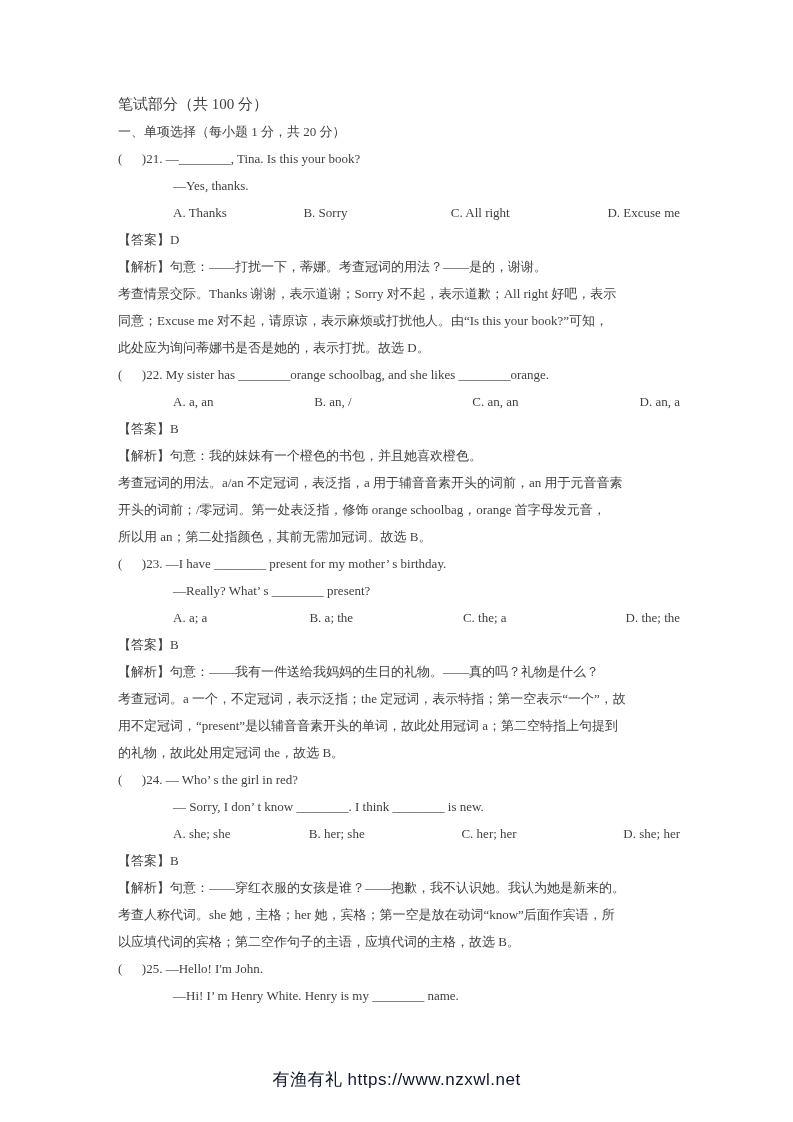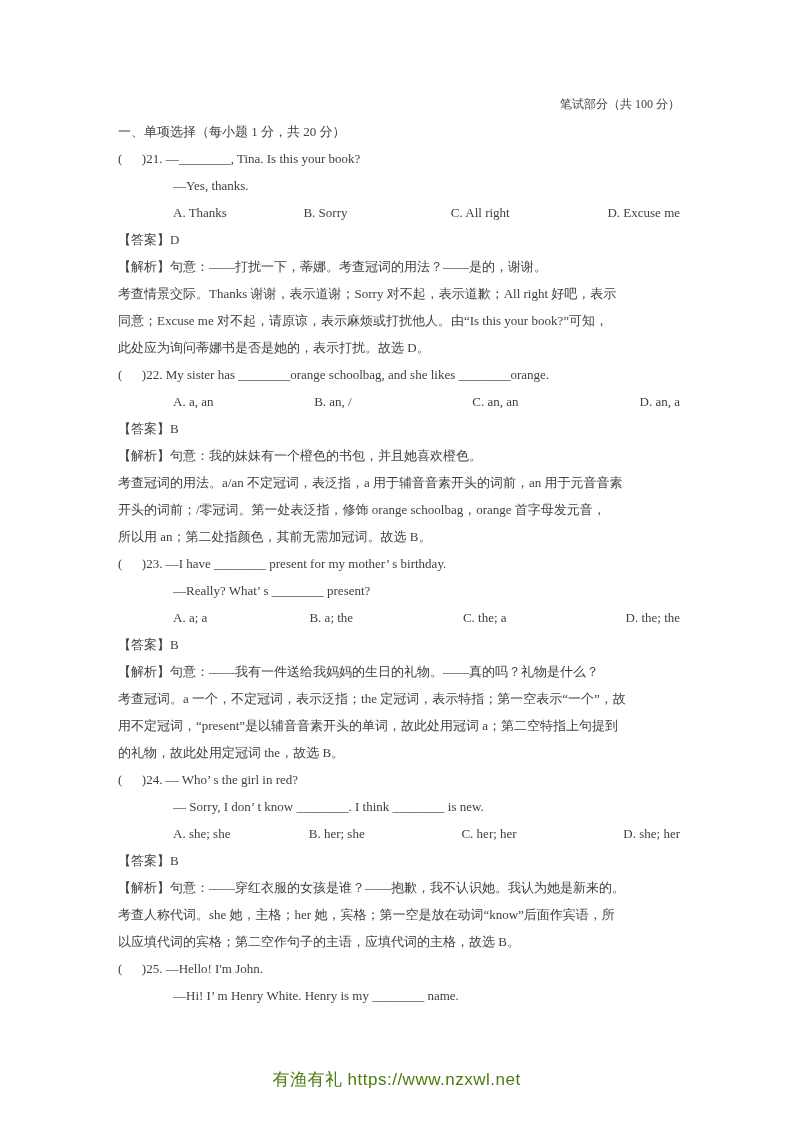--- a/index.html
+++ b/index.html
@@ -22,22 +22,22 @@
     top: 91px;
     width: 562px;
   }
   .line {
     height: 27px;
     line-height: 27px;
     font-size: 13px;
     white-space: pre;
   }
   .line.center {
-    text-align: right;
-    font-size: 12px;
+    text-align: left;
+    font-size: 15px;
   }
   .line.indent {
     padding-left: 55px;
   }
   .options-row {
     padding-left: 55px;
     display: flex;
   }
   .opt {
     display: inline-block;
@@ -50,21 +50,21 @@
   .footer {
     position: absolute;
     left: 0;
     right: 0;
     top: 1066px;
     height: 27px;
     line-height: 27px;
     text-align: center;
     font-family: "Liberation Sans", "DejaVu Sans", sans-serif;
     font-size: 17px;
-    color: #4d7c0f;
+    color: #0f172a;
     letter-spacing: 0.5px;
   }
 </style>
 </head>
 <body>
 
 <div class="page">
   <div class="content">
     <div class="line center">笔试部分（共 100 分）</div>
     <div class="line">一、单项选择（每小题 1 分，共 20 分）</div>

